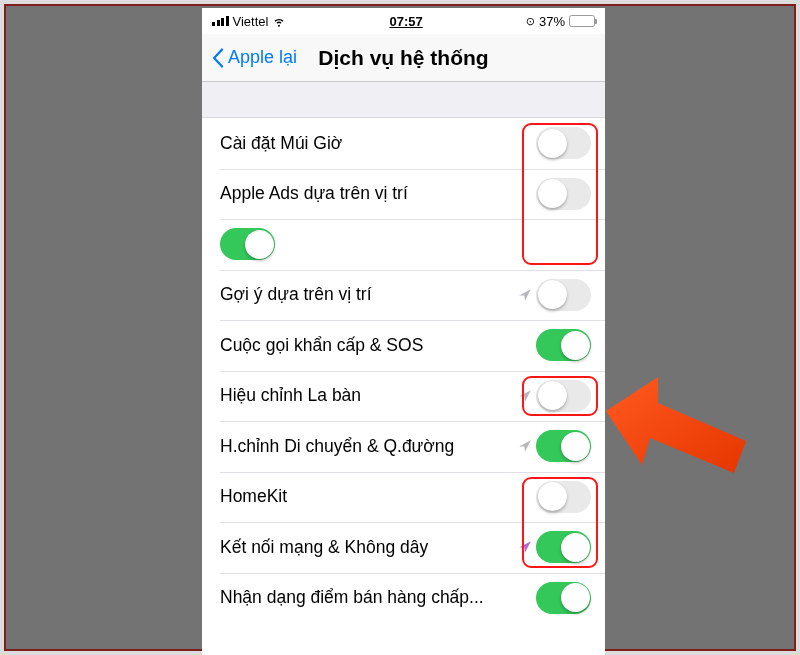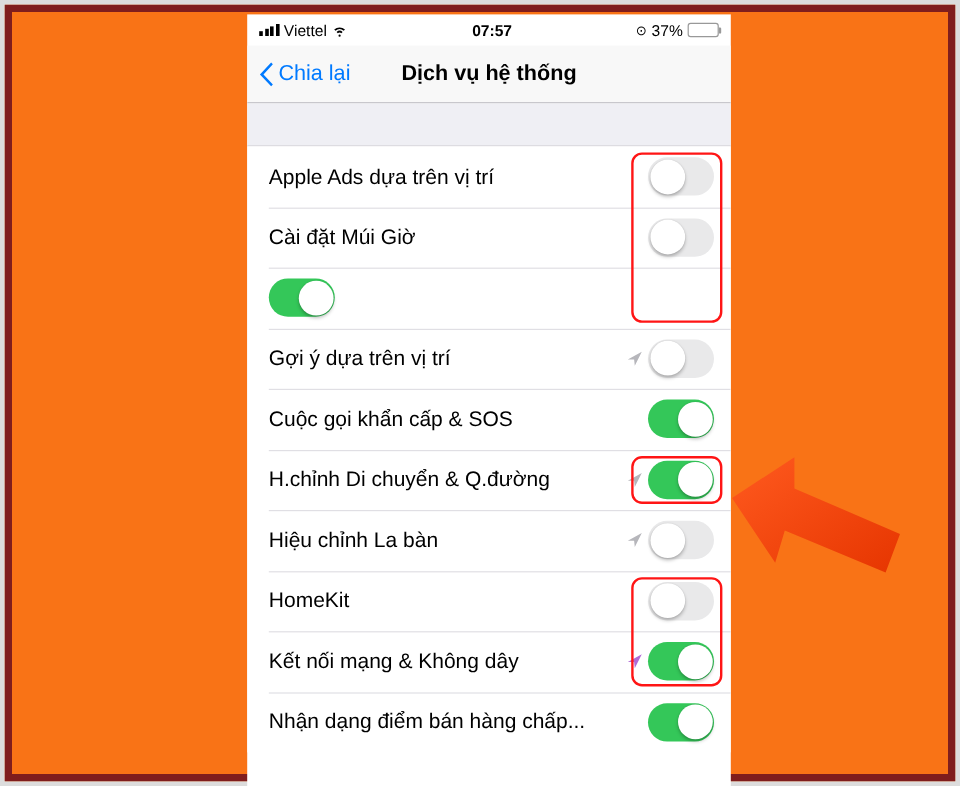--- a/index.html
+++ b/index.html
@@ -7,22 +7,22 @@
     background: #dcdcdc;
     font-family: -apple-system, "Helvetica Neue", Arial, sans-serif;
     width: 800px;
     height: 655px;
     position: relative;
     overflow: hidden;
   }
   .frame {
     position: absolute;
     left: 4px; top: 4px; right: 4px; bottom: 4px;
-    border: 6px solid #7f1d1d;
-    background: #f97316;
+    border: 2px solid #7f1d1d;
+    background: #737373;
   }
   .phone {
     position: absolute;
     left: 196px;
     top: 2px;
     width: 403px;
     height: 649px;
     background: #fff;
     overflow: hidden;
   }
@@ -30,21 +30,21 @@
   .statusbar {
     height: 26px;
     display: flex;
     align-items: center;
     justify-content: space-between;
     padding: 0 10px;
     font-size: 13px;
     color: #000;
   }
   .statusbar .left, .statusbar .right { display: flex; align-items: center; gap: 4px; }
-  .statusbar .center { font-weight: 600; }
+  .statusbar .center { font-weight: 600; text-decoration: underline; }
   .signal { display: inline-flex; align-items: flex-end; gap: 1.5px; }
   .signal span { width: 3px; background: #000; display: inline-block; }
   .signal span:nth-child(1){height:4px} .signal span:nth-child(2){height:6px}
   .signal span:nth-child(3){height:8px} .signal span:nth-child(4){height:10px}
   .wifi-icon { width: 14px; height: 14px; }
   .battery {
     display: inline-flex; align-items: center;
   }
   .battery .shell {
     width: 26px; height: 12px; border: 1px solid #999; border-radius: 2.5px;
@@ -64,21 +64,21 @@
     background: #f8f8f8;
     position: relative;
   }
   .back {
     display: flex; align-items: center; color: #007aff; font-size: 18px;
     padding-left: 8px; gap: 4px;
   }
   .back svg { width: 14px; height: 22px; }
   .nav-title {
     position: absolute; left: 0; right: 0; text-align: center;
-    font-size: 18px; font-weight: 600; color: #000;
+    font-size: 21px; font-weight: 600; color: #000;
     pointer-events: none;
   }
   
   .spacer { height: 36px; background: #efeff4; border-bottom: 1px solid #d9d8dd; }
   .list { background: #fff; }
   .row {
     display: flex;
     align-items: center;
     height: 50.5px;
     padding-left: 18px;
@@ -162,36 +162,36 @@
           <span class="shell"><span class="fill"></span></span>
         </span>
       </div>
     </div>
 
     <div class="navbar">
       <div class="back">
         <svg viewBox="0 0 12 20">
             <path fill="#007aff" d="M10.5 1L2 10l8.5 9 1.3-1.4L4.7 10l7.1-7.6z"></path>
           </svg>
-        <span>Chia lại</span>
+        <span>Apple lại</span>
       </div>
       <div class="nav-title">Dịch vụ hệ thống</div>
     </div>
 
     <div class="spacer"></div>
 
     <div class="list" id="list">
         <div class="row">
+          <div class="label">Cài đặt Múi Giờ</div>
+          <div class="toggle off">
+            <div class="knob"></div>
+          </div>
+        </div>
+        <div class="row">
           <div class="label">Apple Ads dựa trên vị trí</div>
-          <div class="toggle off">
-            <div class="knob"></div>
-          </div>
-        </div>
-        <div class="row">
-          <div class="label">Cài đặt Múi Giờ</div>
           <div class="toggle off">
             <div class="knob"></div>
           </div>
         </div>
         <div class="row">
           <div class="toggle on">
             <div class="knob"></div>
           </div>
         </div>
         <div class="row">
@@ -205,38 +205,38 @@
             <div class="knob"></div>
           </div>
         </div>
         <div class="row">
           <div class="label">Cuộc gọi khẩn cấp &amp; SOS</div>
           <div class="toggle on">
             <div class="knob"></div>
           </div>
         </div>
         <div class="row">
+          <div class="label">Hiệu chỉnh La bàn</div>
+          <span class="arrow gray">
+            <svg viewBox="0 0 24 24" width="14" height="14">
+              <path d="M2 13 L22 2 L12 22 L11 13 Z"></path>
+            </svg>
+          </span>
+          <div class="toggle off">
+            <div class="knob"></div>
+          </div>
+        </div>
+        <div class="row">
           <div class="label">H.chỉnh Di chuyển &amp; Q.đường</div>
           <span class="arrow gray">
             <svg viewBox="0 0 24 24" width="14" height="14">
               <path d="M2 13 L22 2 L12 22 L11 13 Z"></path>
             </svg>
           </span>
           <div class="toggle on">
-            <div class="knob"></div>
-          </div>
-        </div>
-        <div class="row">
-          <div class="label">Hiệu chỉnh La bàn</div>
-          <span class="arrow gray">
-            <svg viewBox="0 0 24 24" width="14" height="14">
-              <path d="M2 13 L22 2 L12 22 L11 13 Z"></path>
-            </svg>
-          </span>
-          <div class="toggle off">
             <div class="knob"></div>
           </div>
         </div>
         <div class="row">
           <div class="label">HomeKit</div>
           <div class="toggle off">
             <div class="knob"></div>
           </div>
         </div>
         <div class="row">

